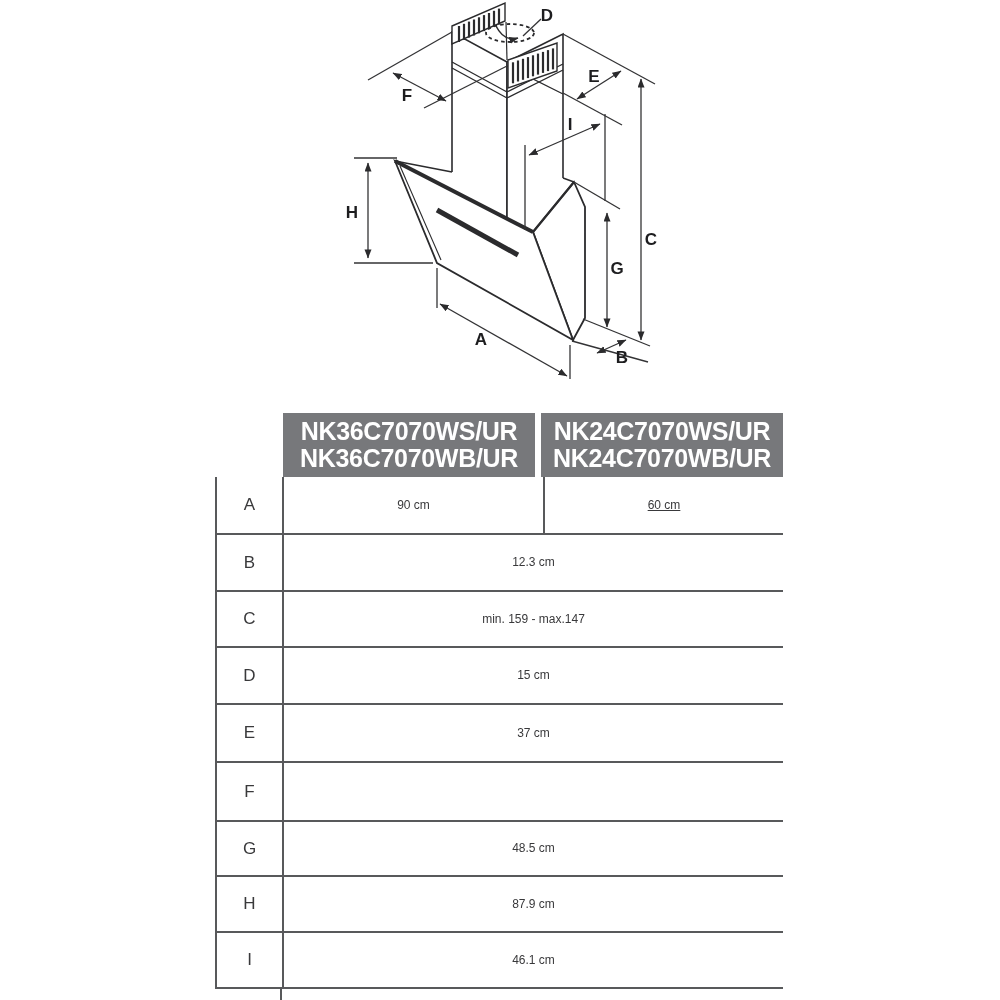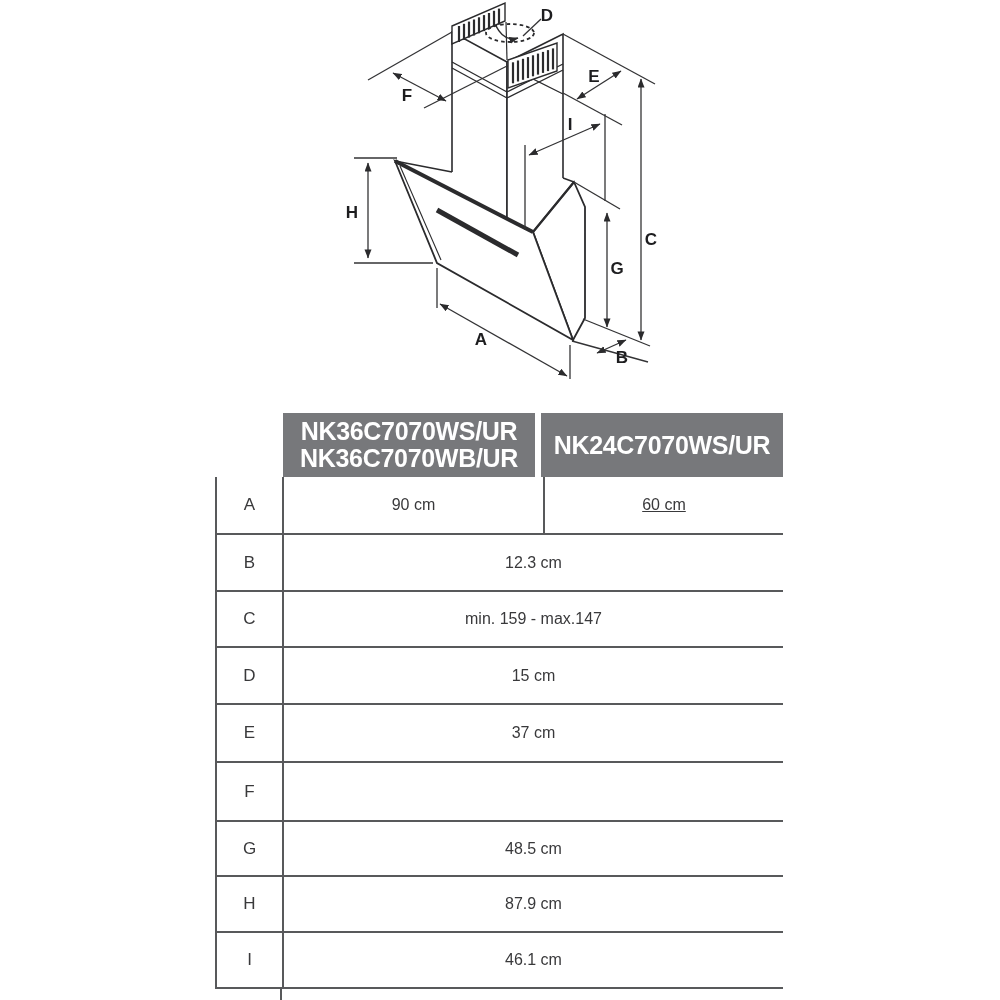--- a/index.html
+++ b/index.html
@@ -15,21 +15,21 @@
   #spec-table{position:absolute;left:215px;top:413px;width:568px;color:#39393b;}
   #spec-header{margin-left:68px;width:500px;height:64px;display:flex;}
   .hdr-cell{background:#77787b;color:#ffffff;font-weight:bold;font-size:25px;line-height:27px;letter-spacing:-0.3px;
             display:flex;flex-direction:column;justify-content:center;align-items:center;height:64px;overflow:hidden;white-space:nowrap;}
   .hdr-cell.c1{width:252px;}
   .hdr-gap{width:6px;background:#ffffff;}
   .hdr-cell.c2{width:242px;}
   #spec-body{border-left:2px solid #58595b;}
   .srow{display:flex;border-bottom:2px solid #58595b;align-items:stretch;}
   .lbl{width:65px;border-right:2px solid #58595b;text-align:center;font-size:17px;}
-  .val{text-align:center;font-size:16px;}
+  .val{text-align:center;font-size:12px;}
   .val.half1{width:259px;border-right:2px solid #58595b;}
   .val.half2{flex:1;text-decoration:underline;}
   .val.merged{flex:1;}
   #divider-stub{position:absolute;left:280px;top:989px;width:2px;height:11px;background:#58595b;}
 </style>
 </head>
 <body>
 
 <div id="stage">
 
@@ -163,20 +163,21 @@
   <div id="spec-table">
 
     <div id="spec-header">
       <div class="hdr-cell c1">
         <span>NK36C7070WS/UR</span>
         <span>NK36C7070WB/UR</span>
       </div>
       <div class="hdr-gap"></div>
       <div class="hdr-cell c2">
         <span>NK24C7070WS/UR</span>
+        <span>NK24C7070WB/UR</span>
       </div>
     </div>
 
     <div id="spec-body">
       <div class="srow" style="height:56px;line-height:56px;">
         <div class="lbl">A</div>
         <div class="val half1">90 cm</div>
         <div class="val half2">60 cm</div>
       </div>
       <div class="srow" style="height:55px;line-height:55px;">

